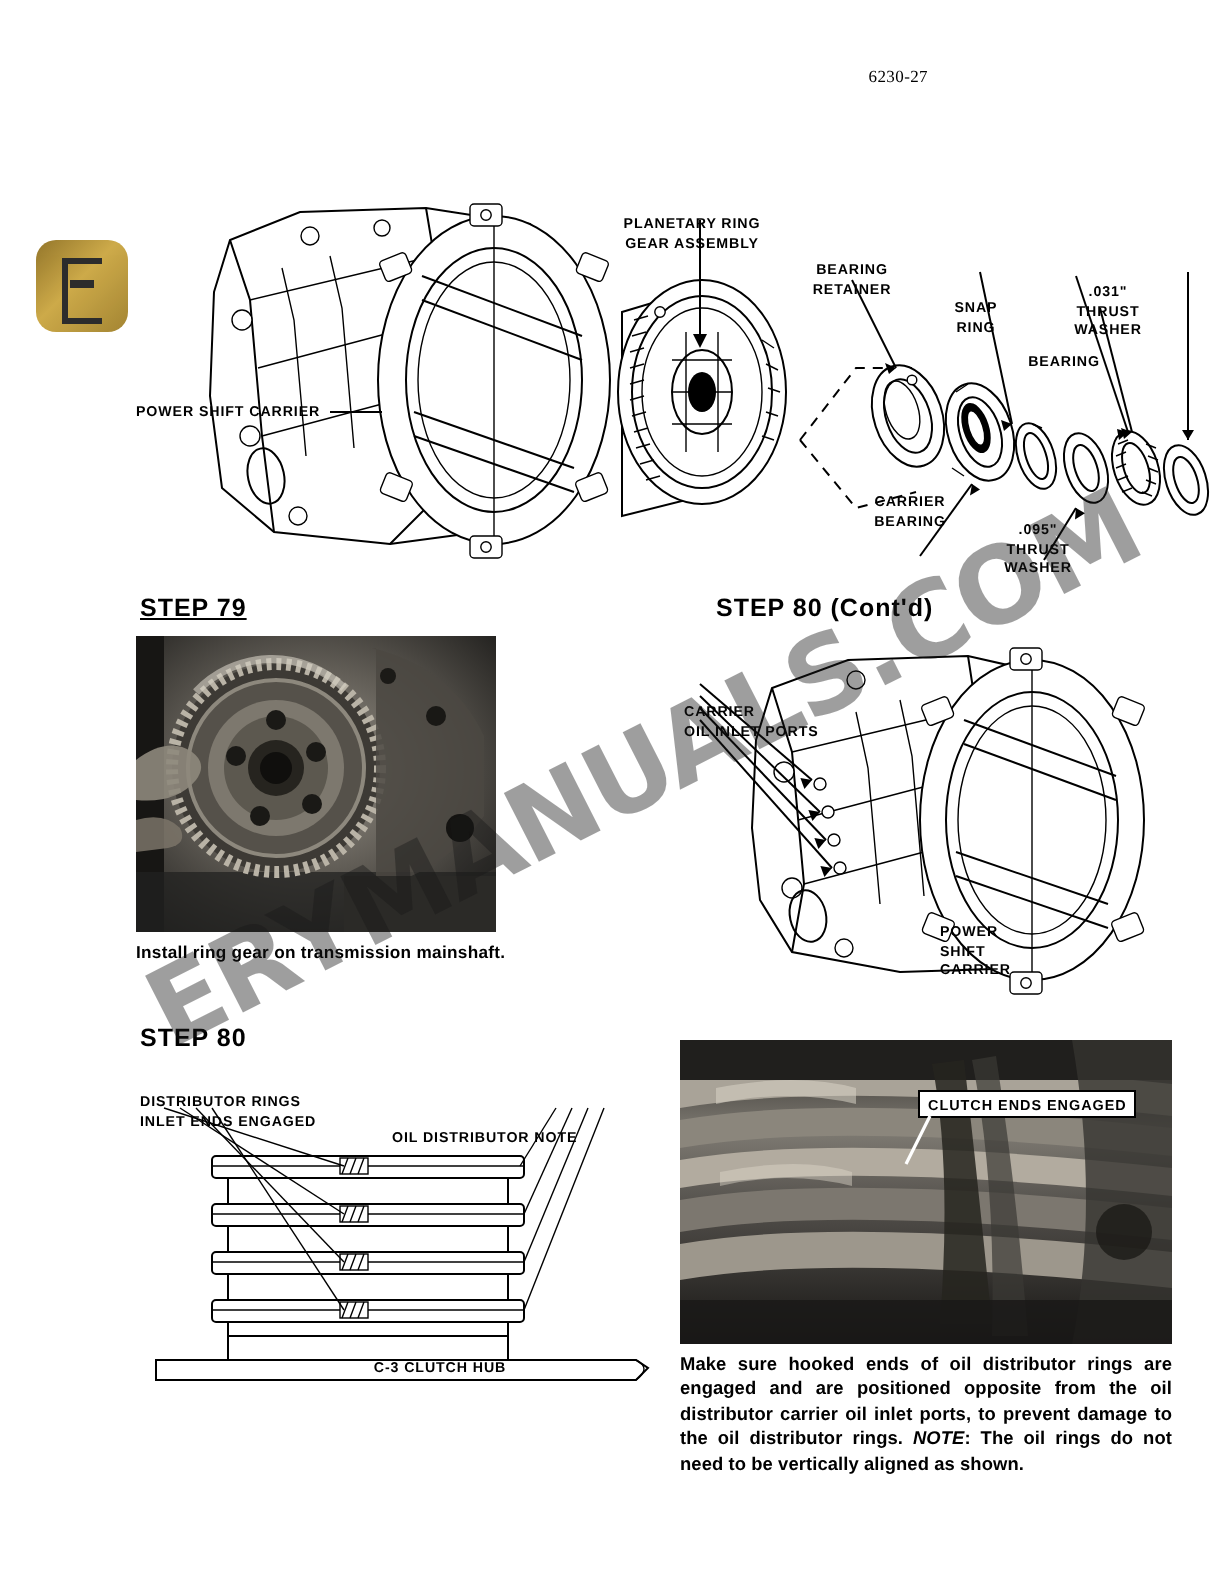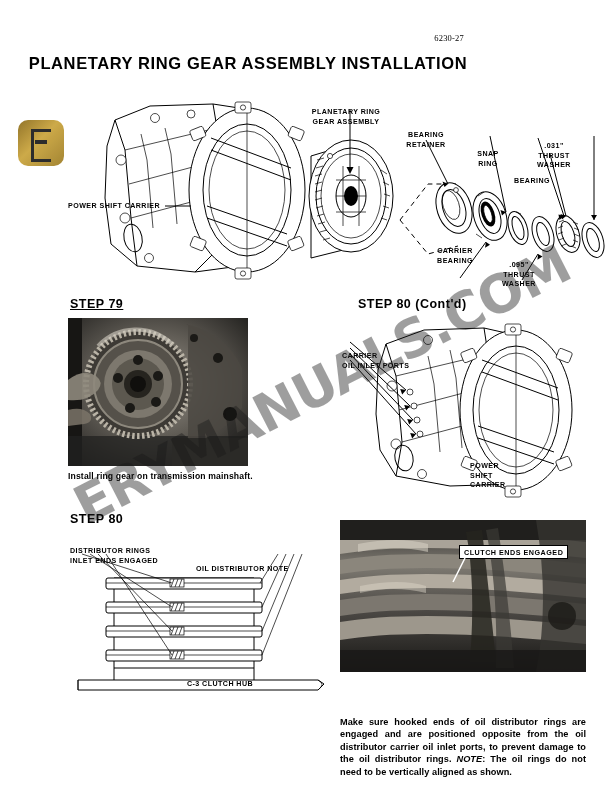--- a/index.html
+++ b/index.html
@@ -155,21 +155,20 @@
   .fwt { fill: #fff; stroke: #000; stroke-width: 0.7; }
   .fb { fill: #000; }
   .dash { fill: none; stroke: #000; stroke-width: 1; stroke-dasharray: 5 4; }
 </style>
 </head>
 <body>
 
 <div class="page">
 
   <div class="page-number">6230-27</div>
-  <div class="page-title">PLANETARY RING GEAR ASSEMBLY INSTALLATION</div>
 
   <div class="art" style="left:95px; top:98px;">
     <svg width="330" height="190" viewBox="0 0 330 190">
 
       <path class="ln" d="M12 48 L20 22 L55 8 L118 6 L170 14 L196 38 L200 92 L193 140 L160 166 L100 174 L42 168 L16 146 L10 100 Z"></path>
       <path class="ln" d="M20 22 L30 52 L36 120 L42 168"></path>
       <path class="ln" d="M118 6 L122 30 L126 96 L124 150 L100 174"></path>
       <path class="ln-t" d="M30 52 L122 30"></path>
       <path class="ln-t" d="M36 120 L126 96"></path>
       <path class="ln-t" d="M34 86 L124 62"></path>
@@ -528,21 +527,21 @@
   </div>
 
   <div class="plate" style="left:459px; top:545px;">CLUTCH ENDS ENGAGED</div>
 
   <div class="art" style="left:443px; top:558px;">
     <svg width="30" height="26" viewBox="0 0 30 26">
       <path d="M22 0 L10 24" fill="none" stroke="#ffffff" stroke-width="1.6"></path>
     </svg>
   </div>
 
-  <div class="para" style="left:340px; top:676px; width:246px;margin-top:40px;">
+  <div class="para" style="left:340px; top:676px; width:246px;">
     <span>Make sure hooked ends of oil distributor rings are engaged and are positioned opposite from the oil distributor carrier oil inlet ports, to prevent damage to the oil distributor rings. </span><i>NOTE</i><span>: The oil rings do not need to be vertically aligned as shown.</span>
   </div>
 
   <div class="watermark">
     <div class="wm-text">ERYMANUALS.COM</div>
   </div>
   <div class="wm-logo"></div>
 
 </div>
 

